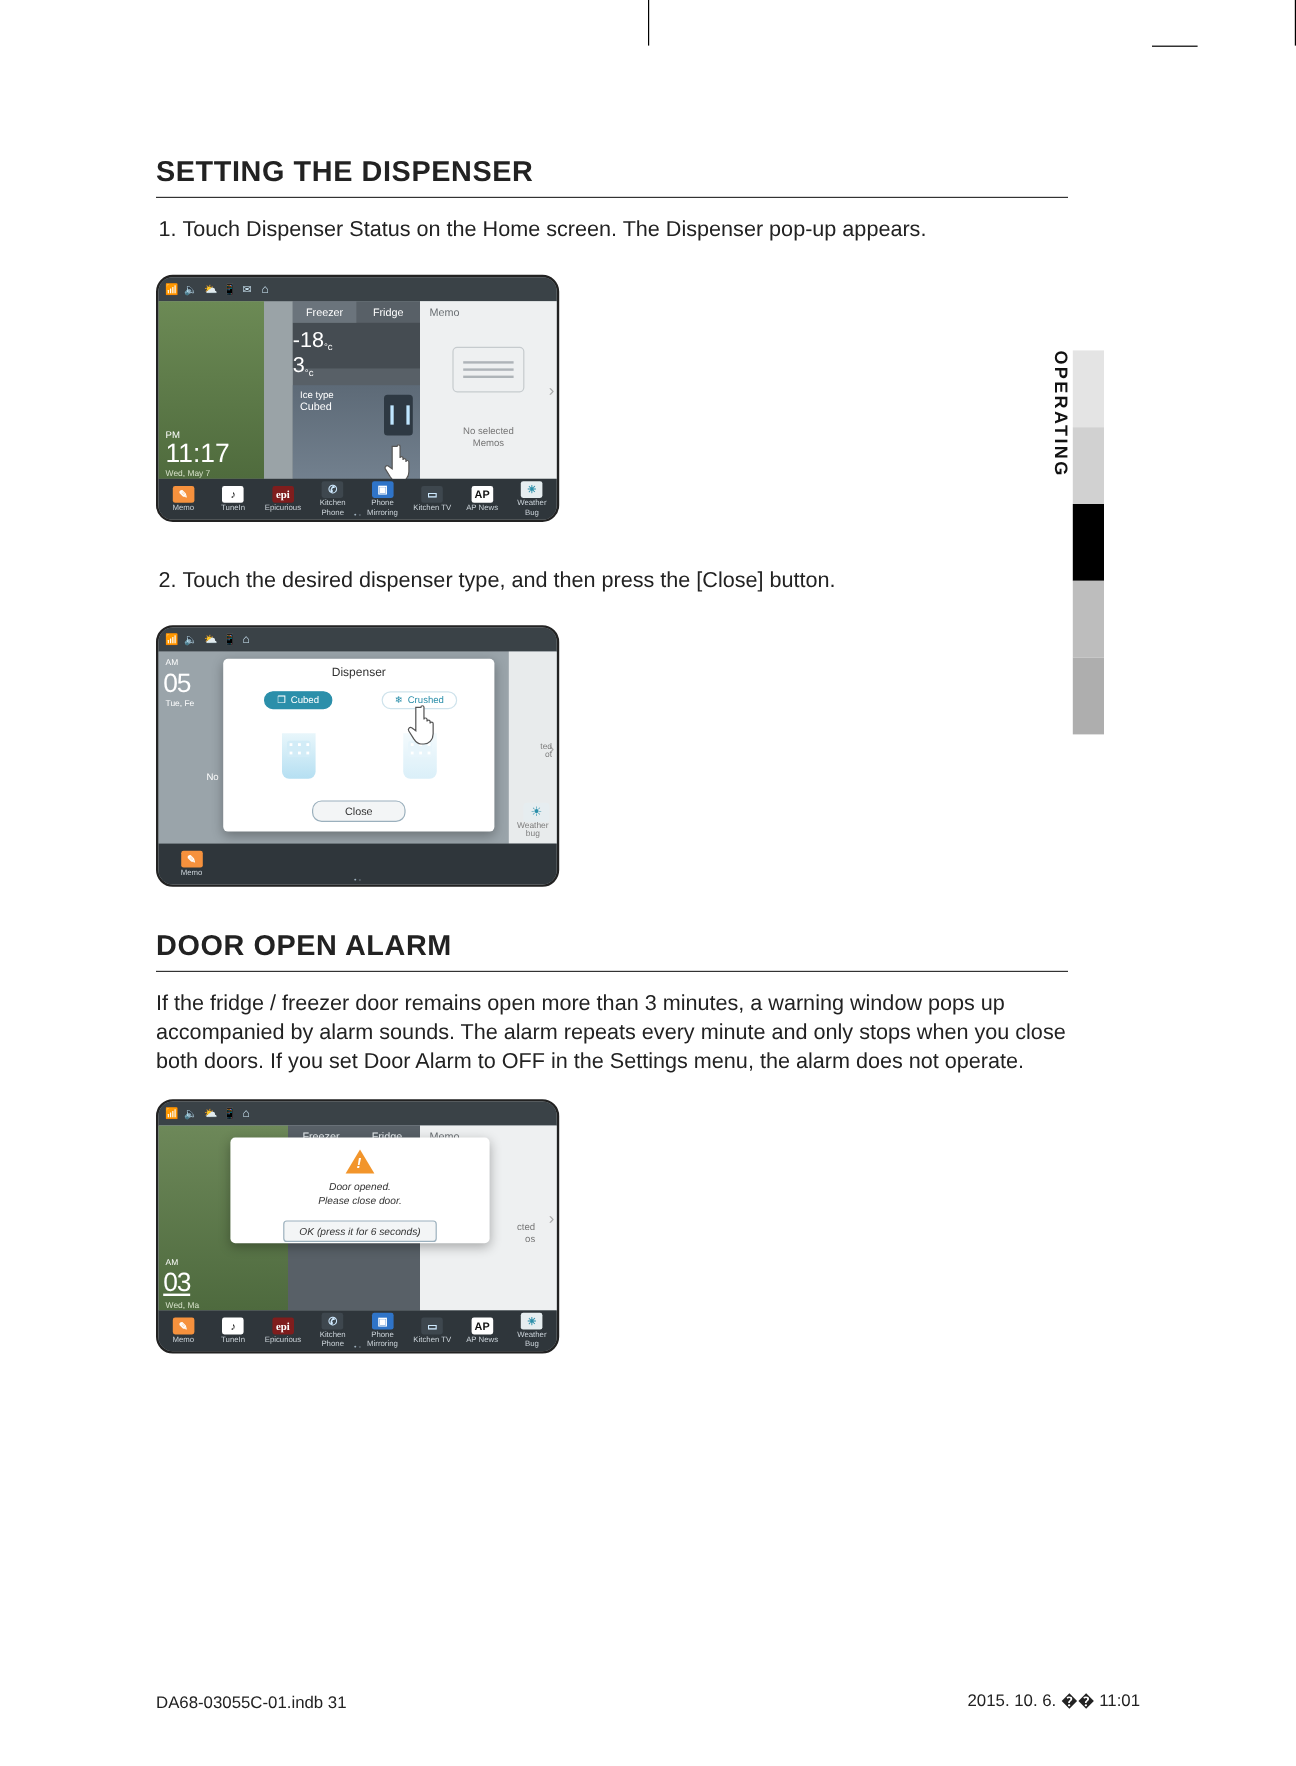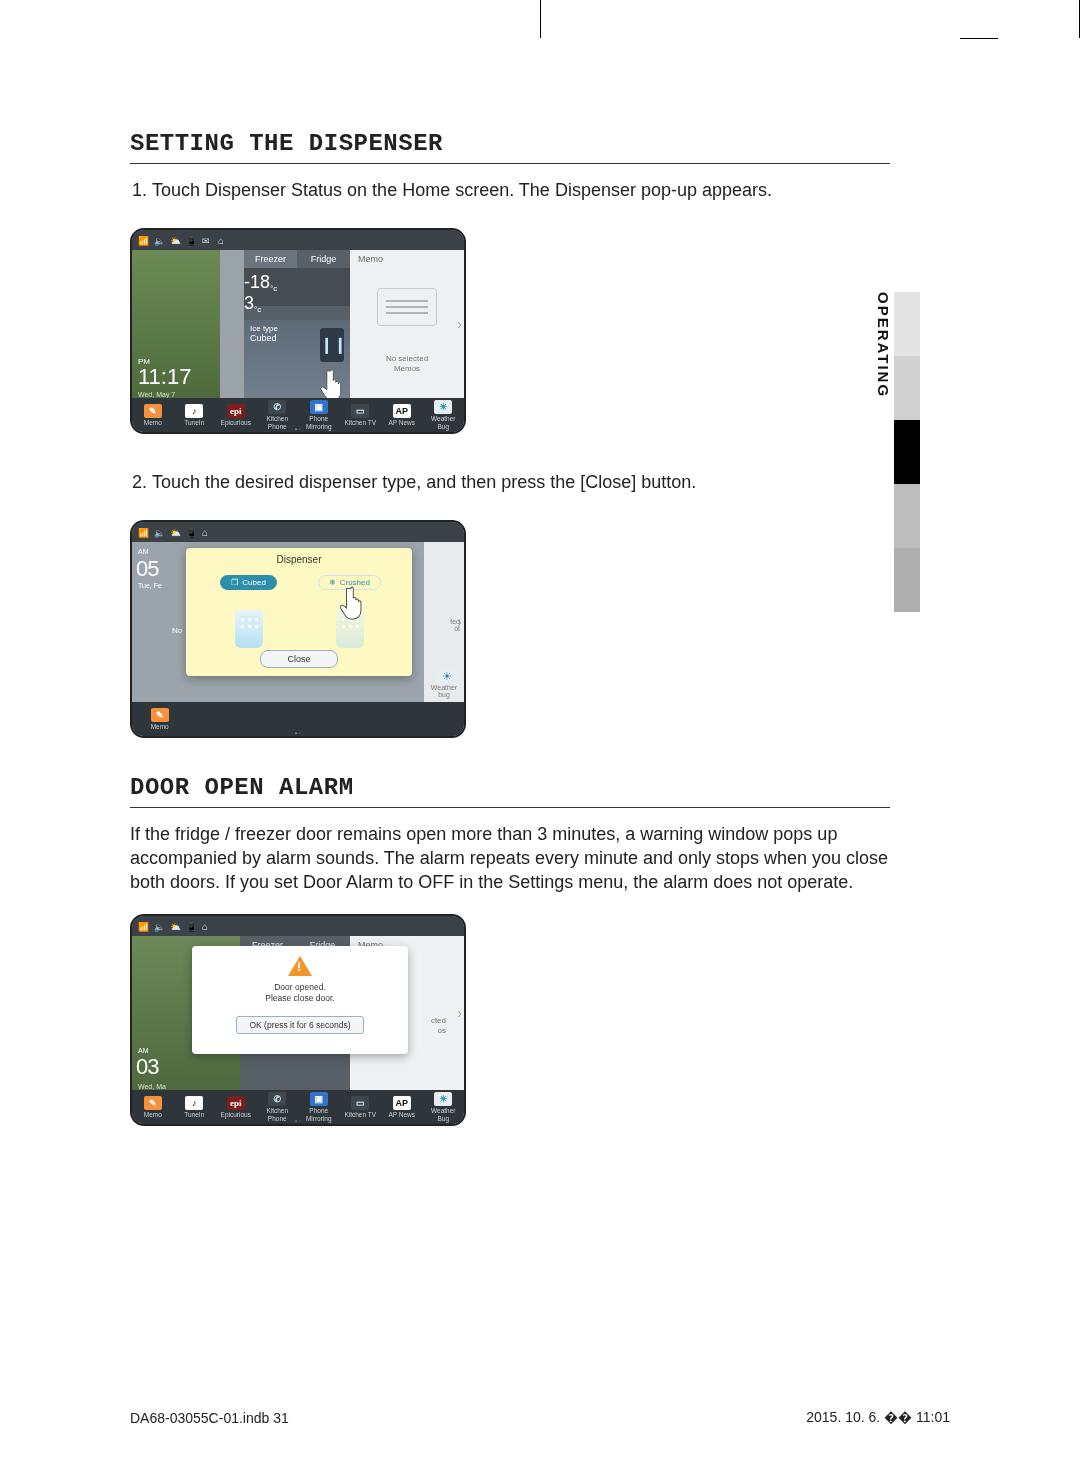--- a/index.html
+++ b/index.html
@@ -44,21 +44,20 @@
     top: 130px;
     width: 760px;
   }
 
   h2.section {
     font-size: 24px;
     letter-spacing: 0.5px;
     font-weight: 700;
     margin: 0 0 6px 0;
     color: #222;
-    font-family: Liberation Mono, monospace;
   }
   .rule {
     border: 0;
     border-top: 1.5px solid #333;
     margin: 0 0 14px 0;
     width: 760px;
   }
   p.body {
     font-size: 18px;
     line-height: 24px;
@@ -246,26 +245,26 @@
     position: absolute; top: 20px; left: 0; right: 0; bottom: 34px;
     background: #9aa4aa;
   }
   .s2 .left {
     position: absolute; left: 0; top: 20px; width: 56px; bottom: 34px;
     color: #fff;
   }
   .s2 .left .ampm { position: absolute; top: 6px; left: 6px; font-size: 7px; }
   .s2 .left .time { position: absolute; top: 14px; left: 4px; font-size: 22px; font-weight: 300; letter-spacing: -1px; }
   .s2 .left .date { position: absolute; top: 40px; left: 6px; font-size: 7px; }
-  .s2 .left .nolabel { position:absolute; top:84px; left:10px; font-size: 8px; padding-left: 30px;}
+  .s2 .left .nolabel { position:absolute; top:100px; left:10px; font-size: 8px; padding-left: 30px;}
   .s2 .popup {
     position: absolute;
     left: 54px; top: 26px;
-    width: 226px; height: 128px;
-    background: #fef9c3;
+    width: 226px; height: 144px;
+    background: #ffffff;
     border-radius: 4px;
     box-shadow: 0 3px 10px rgba(0,0,0,.3);
   }
   .s2 .popup .title {
     text-align: center; font-size: 10px; color: #333;
     padding: 6px 0 10px 0;
   }
   .s2 .popup .opts {
     display: flex; padding: 0 12px;
   }
@@ -327,45 +326,46 @@
   .s3 .bg {
     position: absolute; top: 20px; left: 0; right: 0; bottom: 34px;
     background: #9aa4aa;
   }
   .s3 .left {
     position: absolute; left: 0; top: 20px; width: 108px; bottom: 34px;
     background: linear-gradient(#6d8859,#4e6a3e);
     color:#fff;
   }
   .s3 .left .ampm { position:absolute; bottom: 36px; left:6px; font-size:7px;}
-  .s3 .left .time { position:absolute; bottom: 10px; left:4px; font-size:22px; font-weight:300; letter-spacing:-1px;}
+  .s3 .left .time { position:absolute; bottom: 10px; left:4px; font-size:22px; font-weight:300; letter-spacing:-1px;text-decoration:underline;}
   .s3 .left .date { position:absolute; bottom: 0px; left:6px; font-size:7px; color:#d6e1c9;}
   .s3 .mid {
     position: absolute; left: 108px; top: 20px; width: 110px; bottom: 34px;
     background: #586067;
   }
   .s3 .mid .tabs { display:flex; height:18px; }
   .s3 .mid .tabs div { flex:1; text-align:center; line-height:18px; font-size:9px; color:#e9eef1;}
   .s3 .right {
     position: absolute; left: 218px; right: 0; top: 20px; bottom: 34px;
     background: #eef0f1;
   }
   .s3 .right .memolabel { font-size:9px; color:#6a6f73; padding:4px 8px;}
   .s3 .right .frag {
     position:absolute; top: 80px; right: 18px;
     font-size: 8px; color:#777; text-align:right; line-height:10px;
   }
   .s3 .popup {
     position: absolute;
     left: 60px; top: 30px;
-    width: 216px; height: 108px;
+    width: 216px; height: 88px;
     background: #fff;
     border-radius: 4px;
     box-shadow: 0 3px 10px rgba(0,0,0,.3);
     text-align: center;
+    font-style: italic;
   }
   .s3 .popup .warn {
     margin: 10px auto 6px;
     width: 0; height: 0;
     border-left: 12px solid transparent;
     border-right: 12px solid transparent;
     border-bottom: 20px solid #f2952b;
     position: relative;
   }
   .s3 .popup .warn::after {

